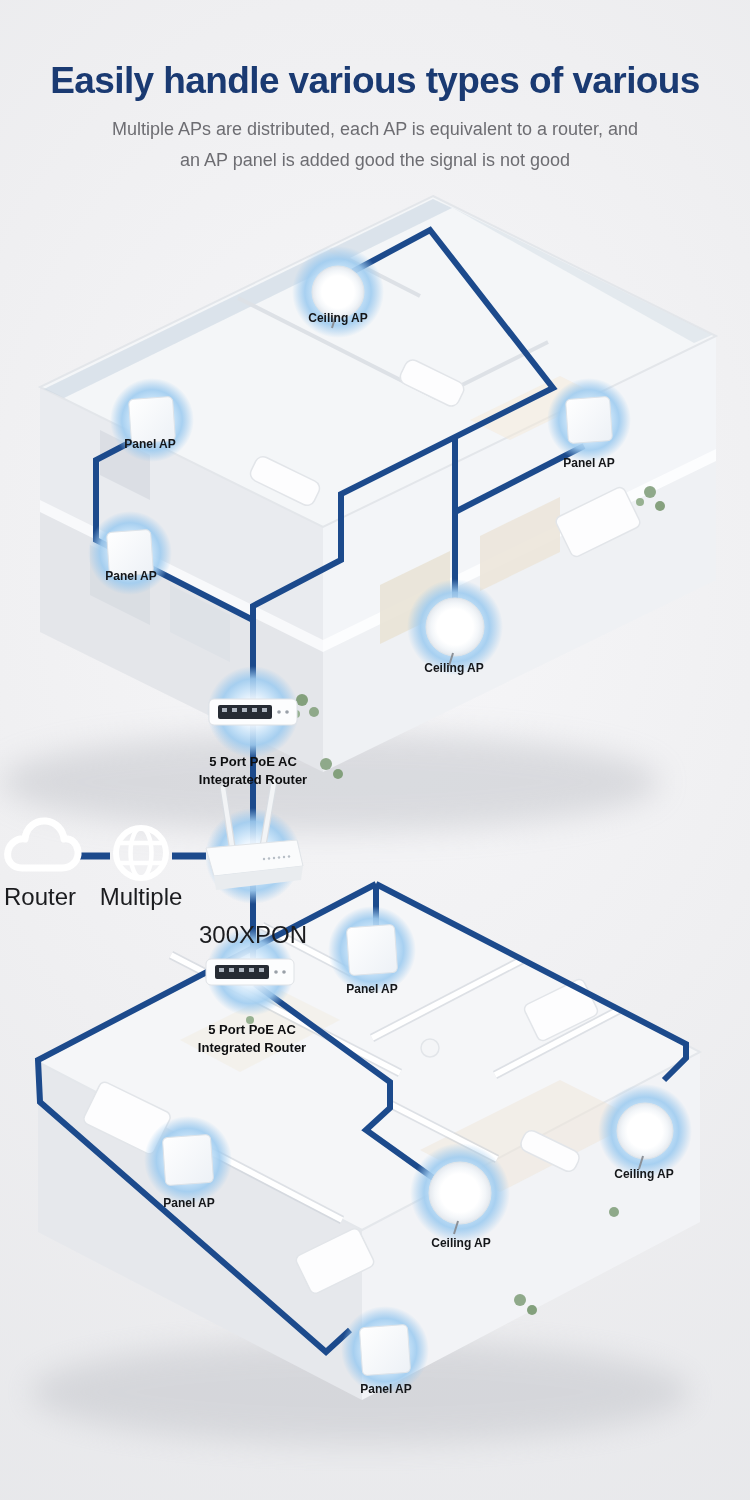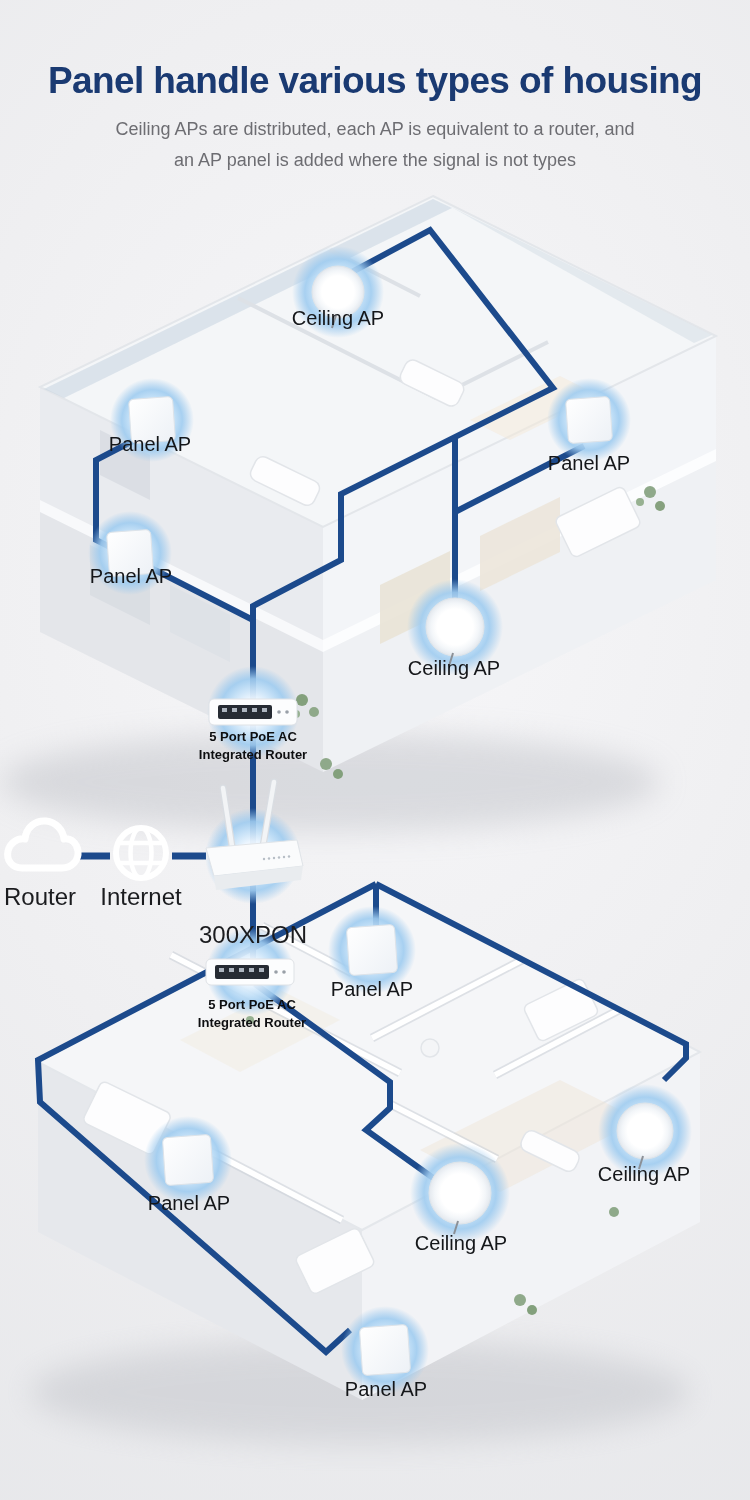--- a/index.html
+++ b/index.html
@@ -12,29 +12,29 @@
   .hdr{position:absolute;left:0;top:58px;width:750px;text-align:center;}
   .title{
     font-size:37px;font-weight:800;letter-spacing:-0.6px;color:#1a3a72;
     line-height:46px;margin:0;
   }
   .subtitle{
     margin:10px 0 0 0;font-size:18px;line-height:31px;color:#6d6d72;font-weight:400;
   }
   .lbl{
     position:absolute;transform:translateX(-50%);white-space:nowrap;
-    color:#141619;font-size:20px;font-weight:400;line-height:22px;
+    color:#141619;font-size:12px;font-weight:700;line-height:22px;
   }
   .lbl-big{
     position:absolute;transform:translateX(-50%);white-space:nowrap;
     color:#1b1c1f;font-size:24px;font-weight:500;line-height:26px;
   }
   .poe-cap{
     position:absolute;transform:translateX(-50%);text-align:center;
-    color:#0d0e10;font-size:13px;font-weight:700;line-height:18px;white-space:nowrap;
+    color:#0d0e10;font-size:13px;font-weight:700;line-height:18px;white-space:nowrap;margin-top:25px;
   }
 </style>
 </head>
 <body>
 
 <div class="stage">
 
   <svg width="750" height="1500" viewBox="0 0 750 1500">
     <defs>
       <radialGradient id="glow">
@@ -266,24 +266,24 @@
 
     <g stroke="#ffffff" fill="none">
       <circle cx="141" cy="853" r="25" stroke-width="6"></circle>
       <ellipse cx="141" cy="853" rx="10.5" ry="25" stroke-width="4.5"></ellipse>
       <path d="M 119,843 L 163,843" stroke-width="4.5"></path>
       <path d="M 119,863 L 163,863" stroke-width="4.5"></path>
     </g>
   </svg>
 
   <div class="hdr">
-    <h1 class="title">Panel handle various types of housing</h1>
+    <h1 class="title">Easily handle various types of various</h1>
     <p class="subtitle">
-      <span>Ceiling APs are distributed, each AP is equivalent to a router, and</span><br>
-      <span>an AP panel is added where the signal is not types</span>
+      <span>Multiple APs are distributed, each AP is equivalent to a router, and</span><br>
+      <span>an AP panel is added good the signal is not good</span>
     </p>
   </div>
 
   <span class="lbl" style="left:338px;top:307px">Ceiling AP</span>
   <span class="lbl" style="left:150px;top:433px">Panel AP</span>
   <span class="lbl" style="left:589px;top:452px">Panel AP</span>
   <span class="lbl" style="left:131px;top:565px">Panel AP</span>
   <span class="lbl" style="left:454px;top:657px">Ceiling AP</span>
 
   <span class="lbl" style="left:372px;top:978px">Panel AP</span>
@@ -295,16 +295,16 @@
   <div class="poe-cap" style="left:253px;top:728px">
     <span>5 Port PoE AC</span><br>
     <span>Integrated Router</span>
   </div>
   <div class="poe-cap" style="left:252px;top:996px">
     <span>5 Port PoE AC</span><br>
     <span>Integrated Router</span>
   </div>
 
   <span class="lbl-big" style="left:40px;top:884px">Router</span>
-  <span class="lbl-big" style="left:141px;top:884px">Internet</span>
+  <span class="lbl-big" style="left:141px;top:884px">Multiple</span>
   <span class="lbl-big" style="left:253px;top:922px">300XPON</span>
 
 </div>
 
 </body></html>

